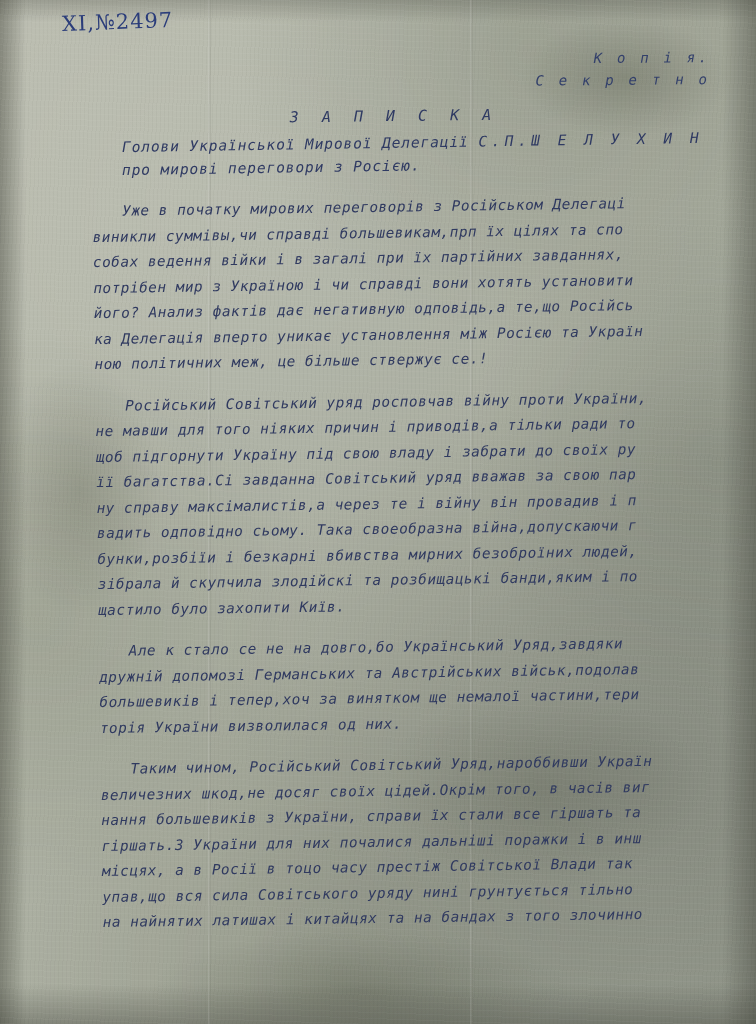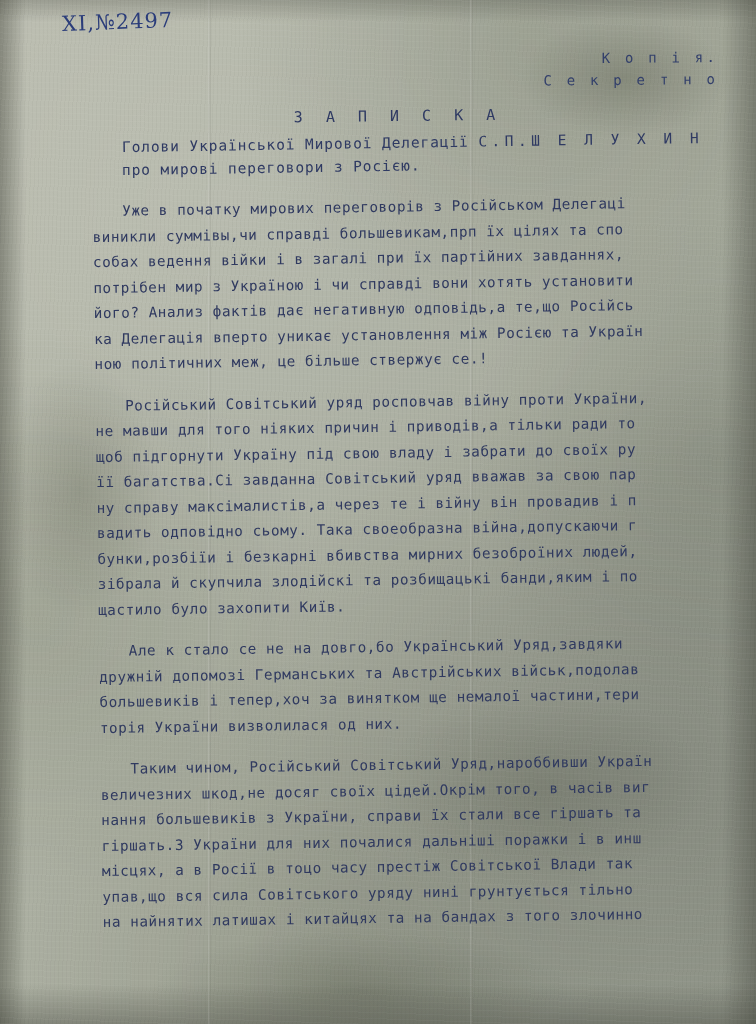--- a/index.html
+++ b/index.html
@@ -84,21 +84,22 @@
     font-size: 21px;
     letter-spacing: 1px;
     color: #2b3d7a;
     transform: rotate(-2deg);
     z-index: 5;
   }
 
   .content {
     position: relative;
     z-index: 3;
-    padding: 36px 20px 0 30px;
+    padding: 36px 28px 0 30px;
+    font-style: italic;
   }
 
   .head-block {
     text-align: right;
     padding-right: 18px;
     margin-top: 14px;
   }
   .head-line {
     font-size: 14px;
     letter-spacing: 3.2px;

